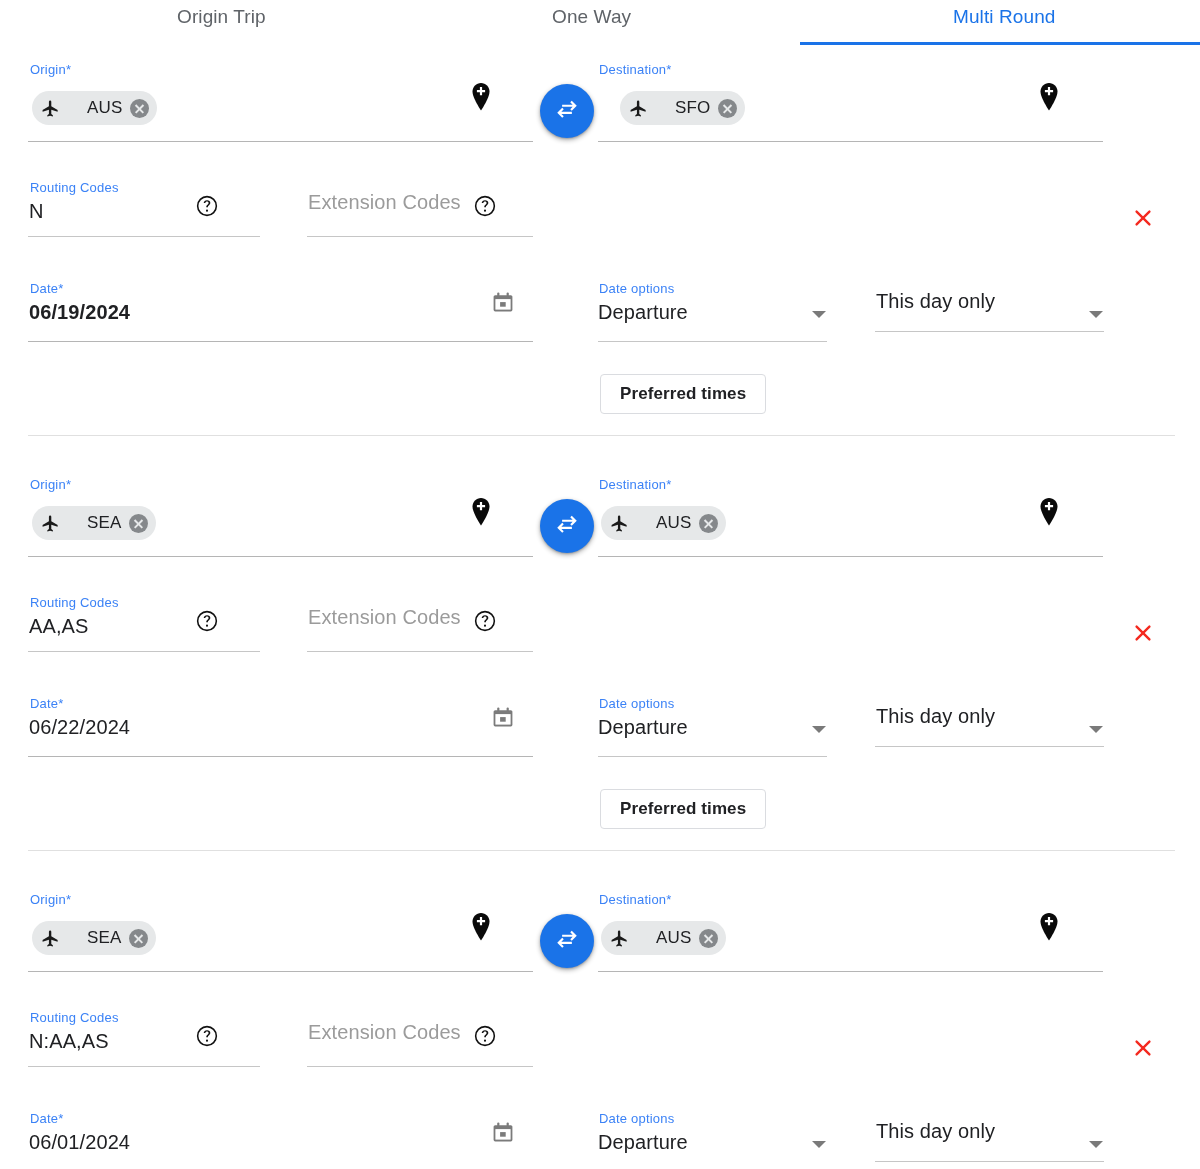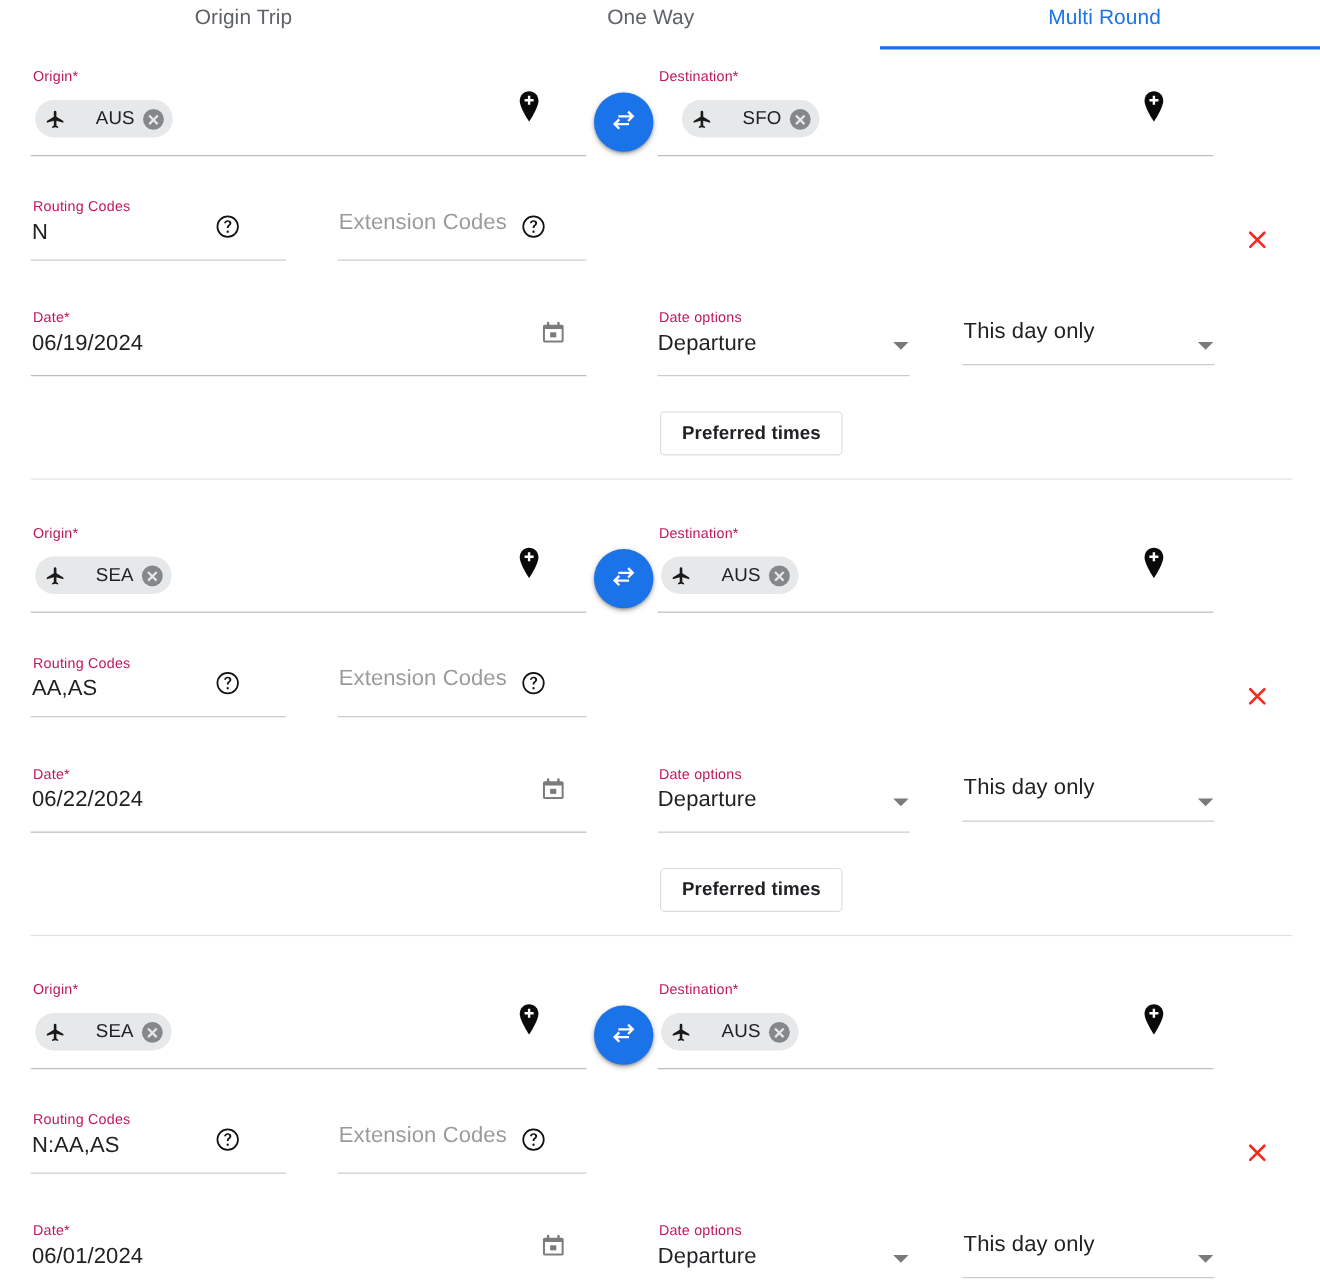--- a/index.html
+++ b/index.html
@@ -46,21 +46,21 @@
     position: absolute;
     left: 28px; right: 25px;
     height: 1px;
     background: #e0e0e0;
   }
 
   
   .flabel {
     position: absolute;
     font-size: 13px;
-    color: #be185d;
+    color: #3b82f6;
     letter-spacing: .2px;
     white-space: nowrap;
   }
 
   
   .rule {
     position: absolute;
     height: 1px;
     background: #b5b5b5;
   }
@@ -235,21 +235,21 @@
       <div class="help" style="left:474px;top:195px;"><svg viewBox="0 0 24 24" width="22" height="22" aria-hidden="true">
           <circle cx="12" cy="12" r="10.2" fill="none" stroke="#111" stroke-width="1.7"></circle>
           <path fill="#111" d="M12 5.6c-2 0-3.5 1.3-3.6 3.2h1.8c.1-1 .8-1.6 1.8-1.6 1 0 1.7.6 1.7 1.5 0 .7-.3 1.1-1.2 1.8-.9.7-1.3 1.3-1.3 2.3v.6h1.8v-.4c0-.8.3-1.2 1.2-1.9 1-.8 1.4-1.5 1.4-2.6 0-1.7-1.4-2.9-3.6-2.9z"></path>
           <circle cx="12" cy="17.1" r="1.15" fill="#111"></circle>
         </svg></div>
       <div class="rule light" style="left:307px;top:236px;width:226px;"></div>
       <div class="del-x" style="left:1132px;top:207px;"><svg viewBox="0 0 24 24" width="22" height="22" aria-hidden="true">
           <path stroke="#f4291f" stroke-width="2.6" stroke-linecap="round" d="M5 5 L19 19 M19 5 L5 19"></path>
         </svg></div>
       <div class="flabel" style="left:30px;top:281px;">Date*</div>
-      <div class="fvalue" style="left:29px;top:301px;">06/19/2024</div>
+      <div class="fvalue" style="left:29px;top:301px;font-weight:bold;">06/19/2024</div>
       <div class="cal" style="left:491px;top:291px;"><svg viewBox="0 0 24 24" width="24" height="24" aria-hidden="true">
           <rect x="2.6" y="4.2" width="18.8" height="16.2" rx="1.6" fill="#7b7b7b"></rect>
           <rect x="4.4" y="8.1" width="15.2" height="10.5" fill="#ffffff"></rect>
           <rect x="6.2" y="1.6" width="2.2" height="4" rx="1" fill="#7b7b7b"></rect>
           <rect x="15.6" y="1.6" width="2.2" height="4" rx="1" fill="#7b7b7b"></rect>
           <rect x="9.1" y="11.1" width="5.6" height="4.6" fill="#7b7b7b"></rect>
         </svg></div>
       <div class="rule" style="left:28px;top:341px;width:505px;"></div>
       <div class="flabel" style="left:599px;top:281px;">Date options</div>
       <div class="fvalue" style="left:598px;top:301px;">Departure</div>

